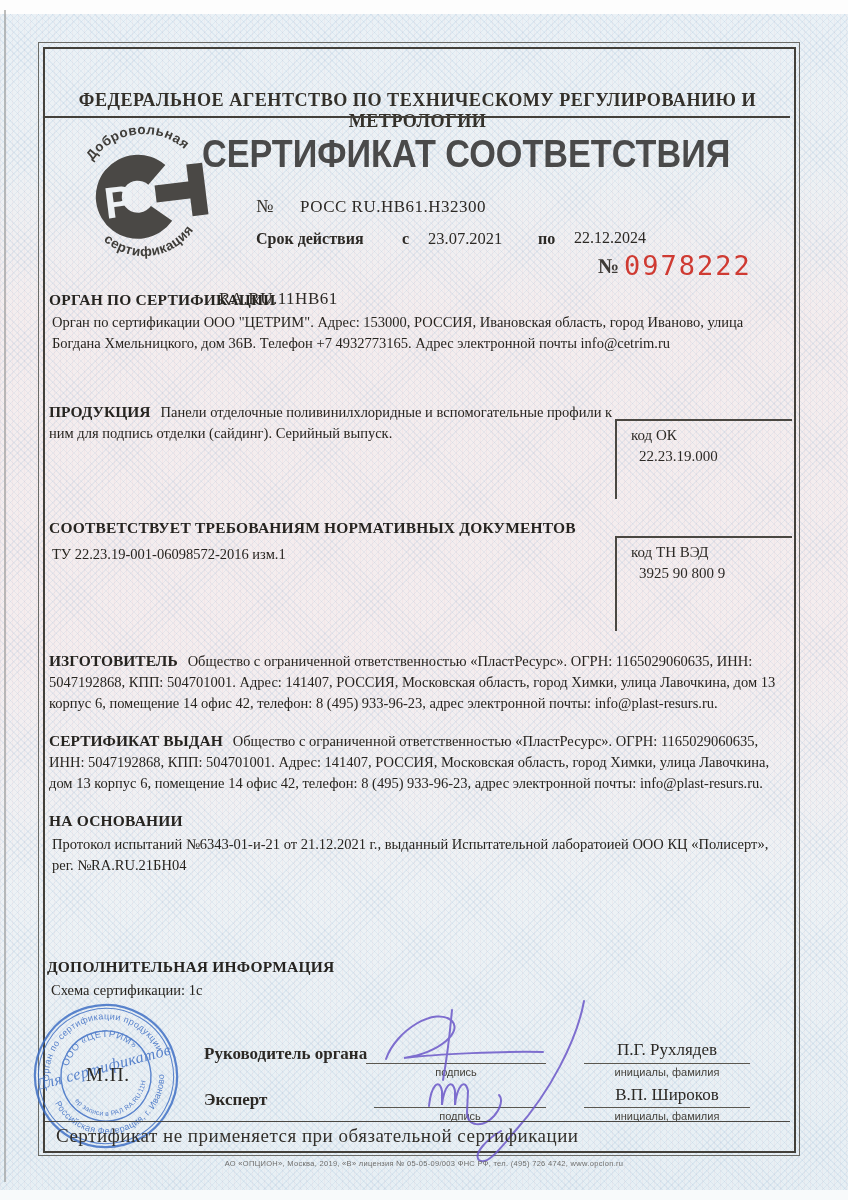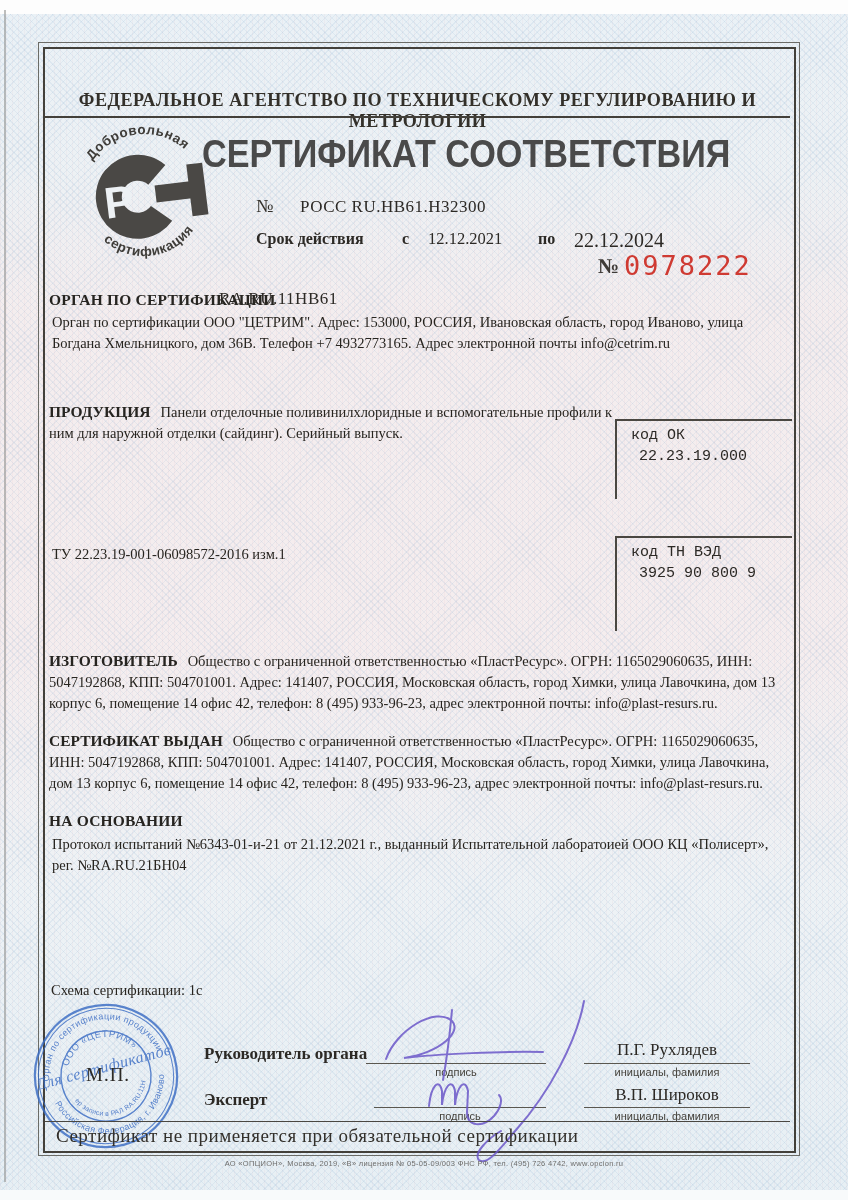--- a/index.html
+++ b/index.html
@@ -21,31 +21,31 @@
   .rule-thin{border-top:1.5px solid #4a4741;height:0;}
   .sys-title{left:45px;top:56px;width:745px;text-align:center;font-size:22px;font-weight:bold;letter-spacing:6px;color:#33302a;}
   .agency{left:45px;top:90px;width:745px;text-align:center;font-size:18.5px;font-weight:bold;letter-spacing:.5px;color:#33302a;transform:scaleX(.98);transform-origin:center;}
   .cert-title{left:202px;top:133px;width:620px;font-family:"Liberation Sans",sans-serif;font-size:38px;font-weight:bold;color:#4a4a4a;transform:scaleX(.9);transform-origin:left;white-space:nowrap;}
   .no-sign{left:256px;top:196px;font-size:18px;color:#33302a;}
   .cert-number{left:300px;top:197px;font-size:17px;letter-spacing:.5px;color:#2c2925;}
   .validity-label{left:256px;top:230px;font-size:16px;font-weight:bold;color:#2c2925;}
   .validity-c{left:402px;top:230px;font-size:16px;font-weight:bold;color:#2c2925;}
   .date-from{left:428px;top:229px;font-size:16.5px;color:#2c2925;}
   .validity-po{left:538px;top:230px;font-size:16px;font-weight:bold;color:#2c2925;}
-  .date-to{left:574px;top:229px;font-size:20px;color:#2c2925;}
+  .date-to{left:574px;top:229px;font-size:16px;color:#2c2925;}
   .blank-no-sign{left:598px;top:254px;font-size:21px;font-weight:bold;color:#3f3b37;}
   .blank-number{left:624px;top:250px;font-family:"DejaVu Sans Mono",monospace;font-size:27px;letter-spacing:2px;color:#cf3a32;}
   .sec-label{font-weight:bold;font-size:15.5px;letter-spacing:.2px;color:#262420;font-family:"Liberation Serif",serif;}
   .para{font-size:14.5px;line-height:21px;color:#27241f;}
   .org-label{left:49px;top:291px;}
   .org-code{left:219px;top:289px;font-size:17px;letter-spacing:.5px;color:#2c2925;}
   .org-text{left:52px;top:312px;width:738px;}
   .product-block{left:49px;top:401px;width:568px;}
   .inline-lbl{font-weight:bold;font-size:15.5px;margin-right:10px;color:#262420;font-family:Liberation Serif, serif;}
-  .codebox{border-top:2px solid #4a4741;border-left:2px solid #4a4741;padding:6px 0 0 14px;box-sizing:border-box;font-family:Liberation Mono, monospace;}
+  .codebox{border-top:2px solid #4a4741;border-left:2px solid #4a4741;padding:6px 0 0 14px;box-sizing:border-box;}
   .okbox{left:615px;top:419px;width:177px;height:80px;}
   .tnbox{left:615px;top:536px;width:177px;height:95px;}
   .codebox .cb-label{font-size:15px;color:#2c2925;}
   .codebox .cb-value{font-size:15px;color:#2c2925;margin-left:8px;margin-top:4px;}
   .conform-label{left:49px;top:519px;}
   .conform-text{left:52px;top:544px;width:672px;}
   .manuf-block{left:49px;top:650px;width:743px;}
   .issued-block{left:49px;top:730px;width:744px;}
   .basis-label{left:49px;top:812px;}
   .basis-text{left:52px;top:834px;width:740px;}
@@ -106,56 +106,58 @@
     </g>
   </svg>
 
   <div class="abs cert-title">СЕРТИФИКАТ СООТВЕТСТВИЯ</div>
 
   <div class="abs no-sign">№</div>
   <div class="abs cert-number">РОСС RU.НВ61.Н32300</div>
 
   <div class="abs validity-label">Срок действия</div>
   <div class="abs validity-c">с</div>
-  <div class="abs date-from">12.12.2021</div>
+  <div class="abs date-from">23.07.2021</div>
   <div class="abs validity-po">по</div>
   <div class="abs date-to">22.12.2024</div>
 
   <div class="abs blank-no-sign">№</div>
   <div class="abs blank-number">0978222</div>
 
   <div class="abs sec-label org-label">ОРГАН ПО СЕРТИФИКАЦИИ</div>
   <div class="abs org-code">RA.RU.11НВ61</div>
   <div class="abs para org-text">Орган по сертификации ООО "ЦЕТРИМ". Адрес: 153000, РОССИЯ, Ивановская область, город Иваново, улица Богдана Хмельницкого, дом 36В. Телефон +7 4932773165. Адрес электронной почты info@cetrim.ru</div>
 
   <div class="abs para product-block">
-    <span class="inline-lbl">ПРОДУКЦИЯ</span><span>Панели отделочные поливинилхлоридные и вспомогательные профили к ним для наружной отделки (сайдинг). Серийный выпуск.</span>
+    <span class="inline-lbl">ПРОДУКЦИЯ</span><span>Панели отделочные поливинилхлоридные и вспомогательные профили к ним для подпись отделки (сайдинг). Серийный выпуск.</span>
   </div>
   <div class="abs codebox okbox">
     <div class="cb-label">код ОК</div>
     <div class="cb-value">22.23.19.000</div>
   </div>
 
+  <div class="abs sec-label conform-label">СООТВЕТСТВУЕТ ТРЕБОВАНИЯМ НОРМАТИВНЫХ ДОКУМЕНТОВ</div>
   <div class="abs para conform-text">ТУ 22.23.19-001-06098572-2016 изм.1</div>
   <div class="abs codebox tnbox">
     <div class="cb-label">код ТН ВЭД</div>
     <div class="cb-value">3925 90 800 9</div>
   </div>
 
   <div class="abs para manuf-block">
     <span class="inline-lbl">ИЗГОТОВИТЕЛЬ</span><span>Общество с ограниченной ответственностью «ПластРесурс». ОГРН: 1165029060635, ИНН: 5047192868, КПП: 504701001. Адрес: 141407, РОССИЯ, Московская область, город Химки, улица Лавочкина, дом 13 корпус 6, помещение 14 офис 42, телефон: 8 (495) 933-96-23, адрес электронной почты: info@plast-resurs.ru.</span>
   </div>
 
   <div class="abs para issued-block">
     <span class="inline-lbl">СЕРТИФИКАТ ВЫДАН</span><span>Общество с ограниченной ответственностью «ПластРесурс». ОГРН: 1165029060635, ИНН: 5047192868, КПП: 504701001. Адрес: 141407, РОССИЯ, Московская область, город Химки, улица Лавочкина, дом 13 корпус 6, помещение 14 офис 42, телефон: 8 (495) 933-96-23, адрес электронной почты: info@plast-resurs.ru.</span>
   </div>
 
   <div class="abs sec-label basis-label">НА ОСНОВАНИИ</div>
   <div class="abs para basis-text">Протокол испытаний №6343-01-и-21 от 21.12.2021 г., выданный Испытательной лаборатоией ООО КЦ «Полисерт», рег. №RA.RU.21БН04</div>
 
+  <div class="abs sec-label add-label">ДОПОЛНИТЕЛЬНАЯ ИНФОРМАЦИЯ</div>
   <div class="abs para add-text">Схема сертификации: 1с</div>
 
   <svg class="abs stamp-svg" width="166" height="166" viewBox="0 0 166 166">
     <g transform="rotate(-15 83 83)" stroke="#3a6cc4" fill="none" opacity="0.82">
       <circle cx="83" cy="83" r="71" stroke-width="2.2"></circle>
       <circle cx="83" cy="83" r="67.5" stroke-width="1"></circle>
       <circle cx="83" cy="83" r="45" stroke-width="1.4"></circle>
       <defs>
         <path id="stTopOuter" d="M27.3,71.1 A57,57 0 0 1 138.7,71.1"></path>
         <path id="stTopInner" d="M49.2,63.5 A39,39 0 0 1 116.8,63.5"></path>

